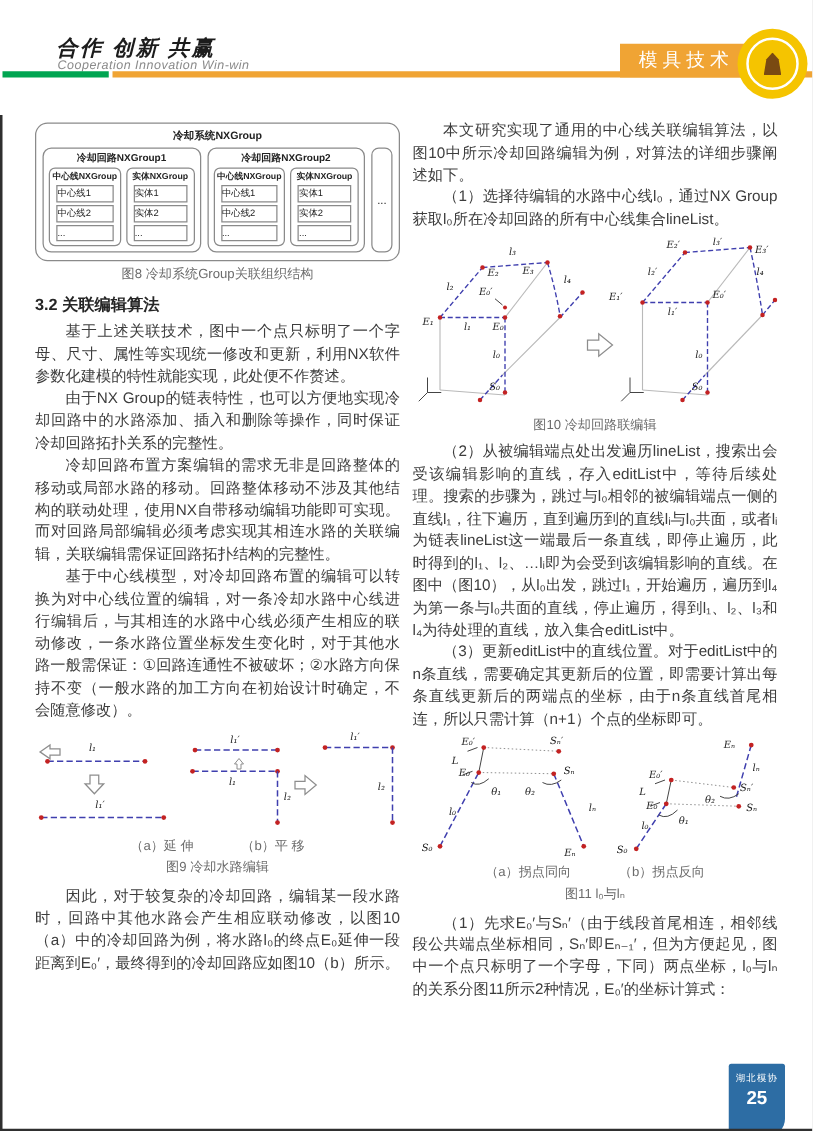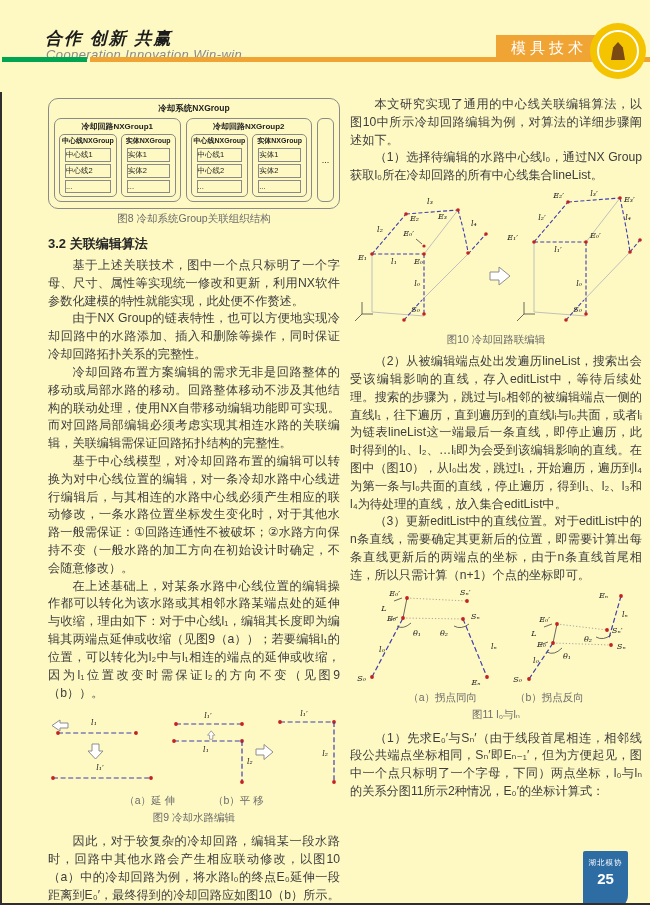--- a/index.html
+++ b/index.html
@@ -1,33 +1,33 @@
 <!DOCTYPE html>
 <html><head>
 <meta charset="utf-8">
 <style>
   html,body{margin:0;padding:0;background:#e8e8e8;}
-  .page{position:relative;width:650px;height:905px;background:#fef9c3;overflow:hidden;
+  .page{position:relative;width:650px;height:905px;background:#ffffff;overflow:hidden;
         font-family:"Liberation Sans","DejaVu Sans",sans-serif;color:#3d3d3d;}
   
   .hdr-slogan{position:absolute;left:45px;top:27px;font-size:17px;font-weight:bold;font-style:italic;
               color:#1c1c1c;letter-spacing:2px;}
-  .hdr-slogan-en{position:absolute;left:46px;top:47px;font-size:13px;font-style:italic;color:#8a8a8a;letter-spacing:.4px;text-align:center;}
+  .hdr-slogan-en{position:absolute;left:46px;top:47px;font-size:10px;font-style:italic;color:#8a8a8a;letter-spacing:.4px;text-align:center;}
   .bar-green{position:absolute;left:2px;top:57px;width:85px;height:5px;background:#00A551;}
   .bar-orange{position:absolute;left:90px;top:57px;width:560px;height:5px;background:#F0A434;}
   .journal-box{position:absolute;left:496px;top:35px;width:106px;height:27px;background:#F0A434;
                color:#ffffff;font-family:"Liberation Serif","DejaVu Serif",serif;font-size:15px;
                letter-spacing:4px;display:flex;align-items:center;justify-content:center;}
   .logo{position:absolute;left:590px;top:23px;width:56px;height:56px;border-radius:50%;
         background:#F5C400;display:flex;align-items:center;justify-content:center;}
   .logo-ring{width:38px;height:38px;border-radius:50%;border:2px solid #ffffff;
              display:flex;align-items:center;justify-content:center;}
   .logo-mark{width:14px;height:18px;background:#7a4a12;clip-path:polygon(50% 0,85% 30%,100% 100%,0 100%,15% 30%);}
   
-  .col{position:absolute;top:96px;width:292px;margin-left:20px;}
+  .col{position:absolute;top:96px;width:292px;}
   .col-left{left:28px;}
   .col-right{left:330px;}
   p.body{margin:0;font-size:12.2px;line-height:1.46;text-align:justify;text-indent:2em;color:#3d3d3d;}
   .sec-heading{font-size:13px;font-weight:bold;color:#262626;margin:9px 0 4px;}
   .fig-caption{text-align:center;font-size:10.5px;color:#6b6b6b;margin:3px 0 0;}
   .sub-caption-row{display:flex;justify-content:center;gap:38px;font-size:10.5px;color:#6b6b6b;margin-top:2px;}
   
   .fig8-box{border:1.2px solid #8a8a8a;border-radius:10px;padding:3px 5px 6px;margin-top:2px;}
   .fig8-sys-title{text-align:center;font-size:8.5px;font-weight:bold;color:#222;margin:1px 0 3px;}
   .fig8-row{display:flex;gap:5px;align-items:stretch;}
@@ -117,21 +117,20 @@
         <div class="fig8-ellipsis">...</div>
       </div>
     </div>
     <div class="fig-caption">图8  冷却系统Group关联组织结构</div>
 
     <div class="sec-heading">3.2  关联编辑算法</div>
     <p class="body">基于上述关联技术，图中一个点只标明了一个字母、尺寸、属性等实现统一修改和更新，利用NX软件参数化建模的特性就能实现，此处便不作赘述。</p>
     <p class="body">由于NX Group的链表特性，也可以方便地实现冷却回路中的水路添加、插入和删除等操作，同时保证冷却回路拓扑关系的完整性。</p>
     <p class="body">冷却回路布置方案编辑的需求无非是回路整体的移动或局部水路的移动。回路整体移动不涉及其他结构的联动处理，使用NX自带移动编辑功能即可实现。而对回路局部编辑必须考虑实现其相连水路的关联编辑，关联编辑需保证回路拓扑结构的完整性。</p>
     <p class="body">基于中心线模型，对冷却回路布置的编辑可以转换为对中心线位置的编辑，对一条冷却水路中心线进行编辑后，与其相连的水路中心线必须产生相应的联动修改，一条水路位置坐标发生变化时，对于其他水路一般需保证：①回路连通性不被破坏；②水路方向保持不变（一般水路的加工方向在初始设计时确定，不会随意修改）。</p>
-    <p class="body">在上述基础上，对某条水路中心线位置的编辑操作都可以转化为该水路或其相邻水路某端点处的延伸与收缩，理由如下：对于中心线l₁，编辑其长度即为编辑其两端点延伸或收缩（见图9（a））；若要编辑l₁的位置，可以转化为l₂中与l₁相连的端点的延伸或收缩，因为l₁位置改变时需保证l₂的方向不变（见图9（b））。</p>
 
     <div style="margin-top:6px;">
       <svg width="292" height="84" viewBox="0 0 292 84">
 
         <path class="holl" d="M20,15 H12 V12 L4,17.5 L12,23 V20 H20 Z"></path>
         <line class="dash" x1="10" y1="25" x2="88" y2="25"></line>
         <circle class="dot" cx="10" cy="25" r="1.9"></circle>
           <circle class="dot" cx="88" cy="25" r="1.9"></circle>
         <text class="lbl" x="46" y="17" text-anchor="middle">l₁</text>
         <path class="holl" d="M44,36 L51,36 L51,43 L55,43 L47.5,51 L40,43 L44,43 Z"></path>

